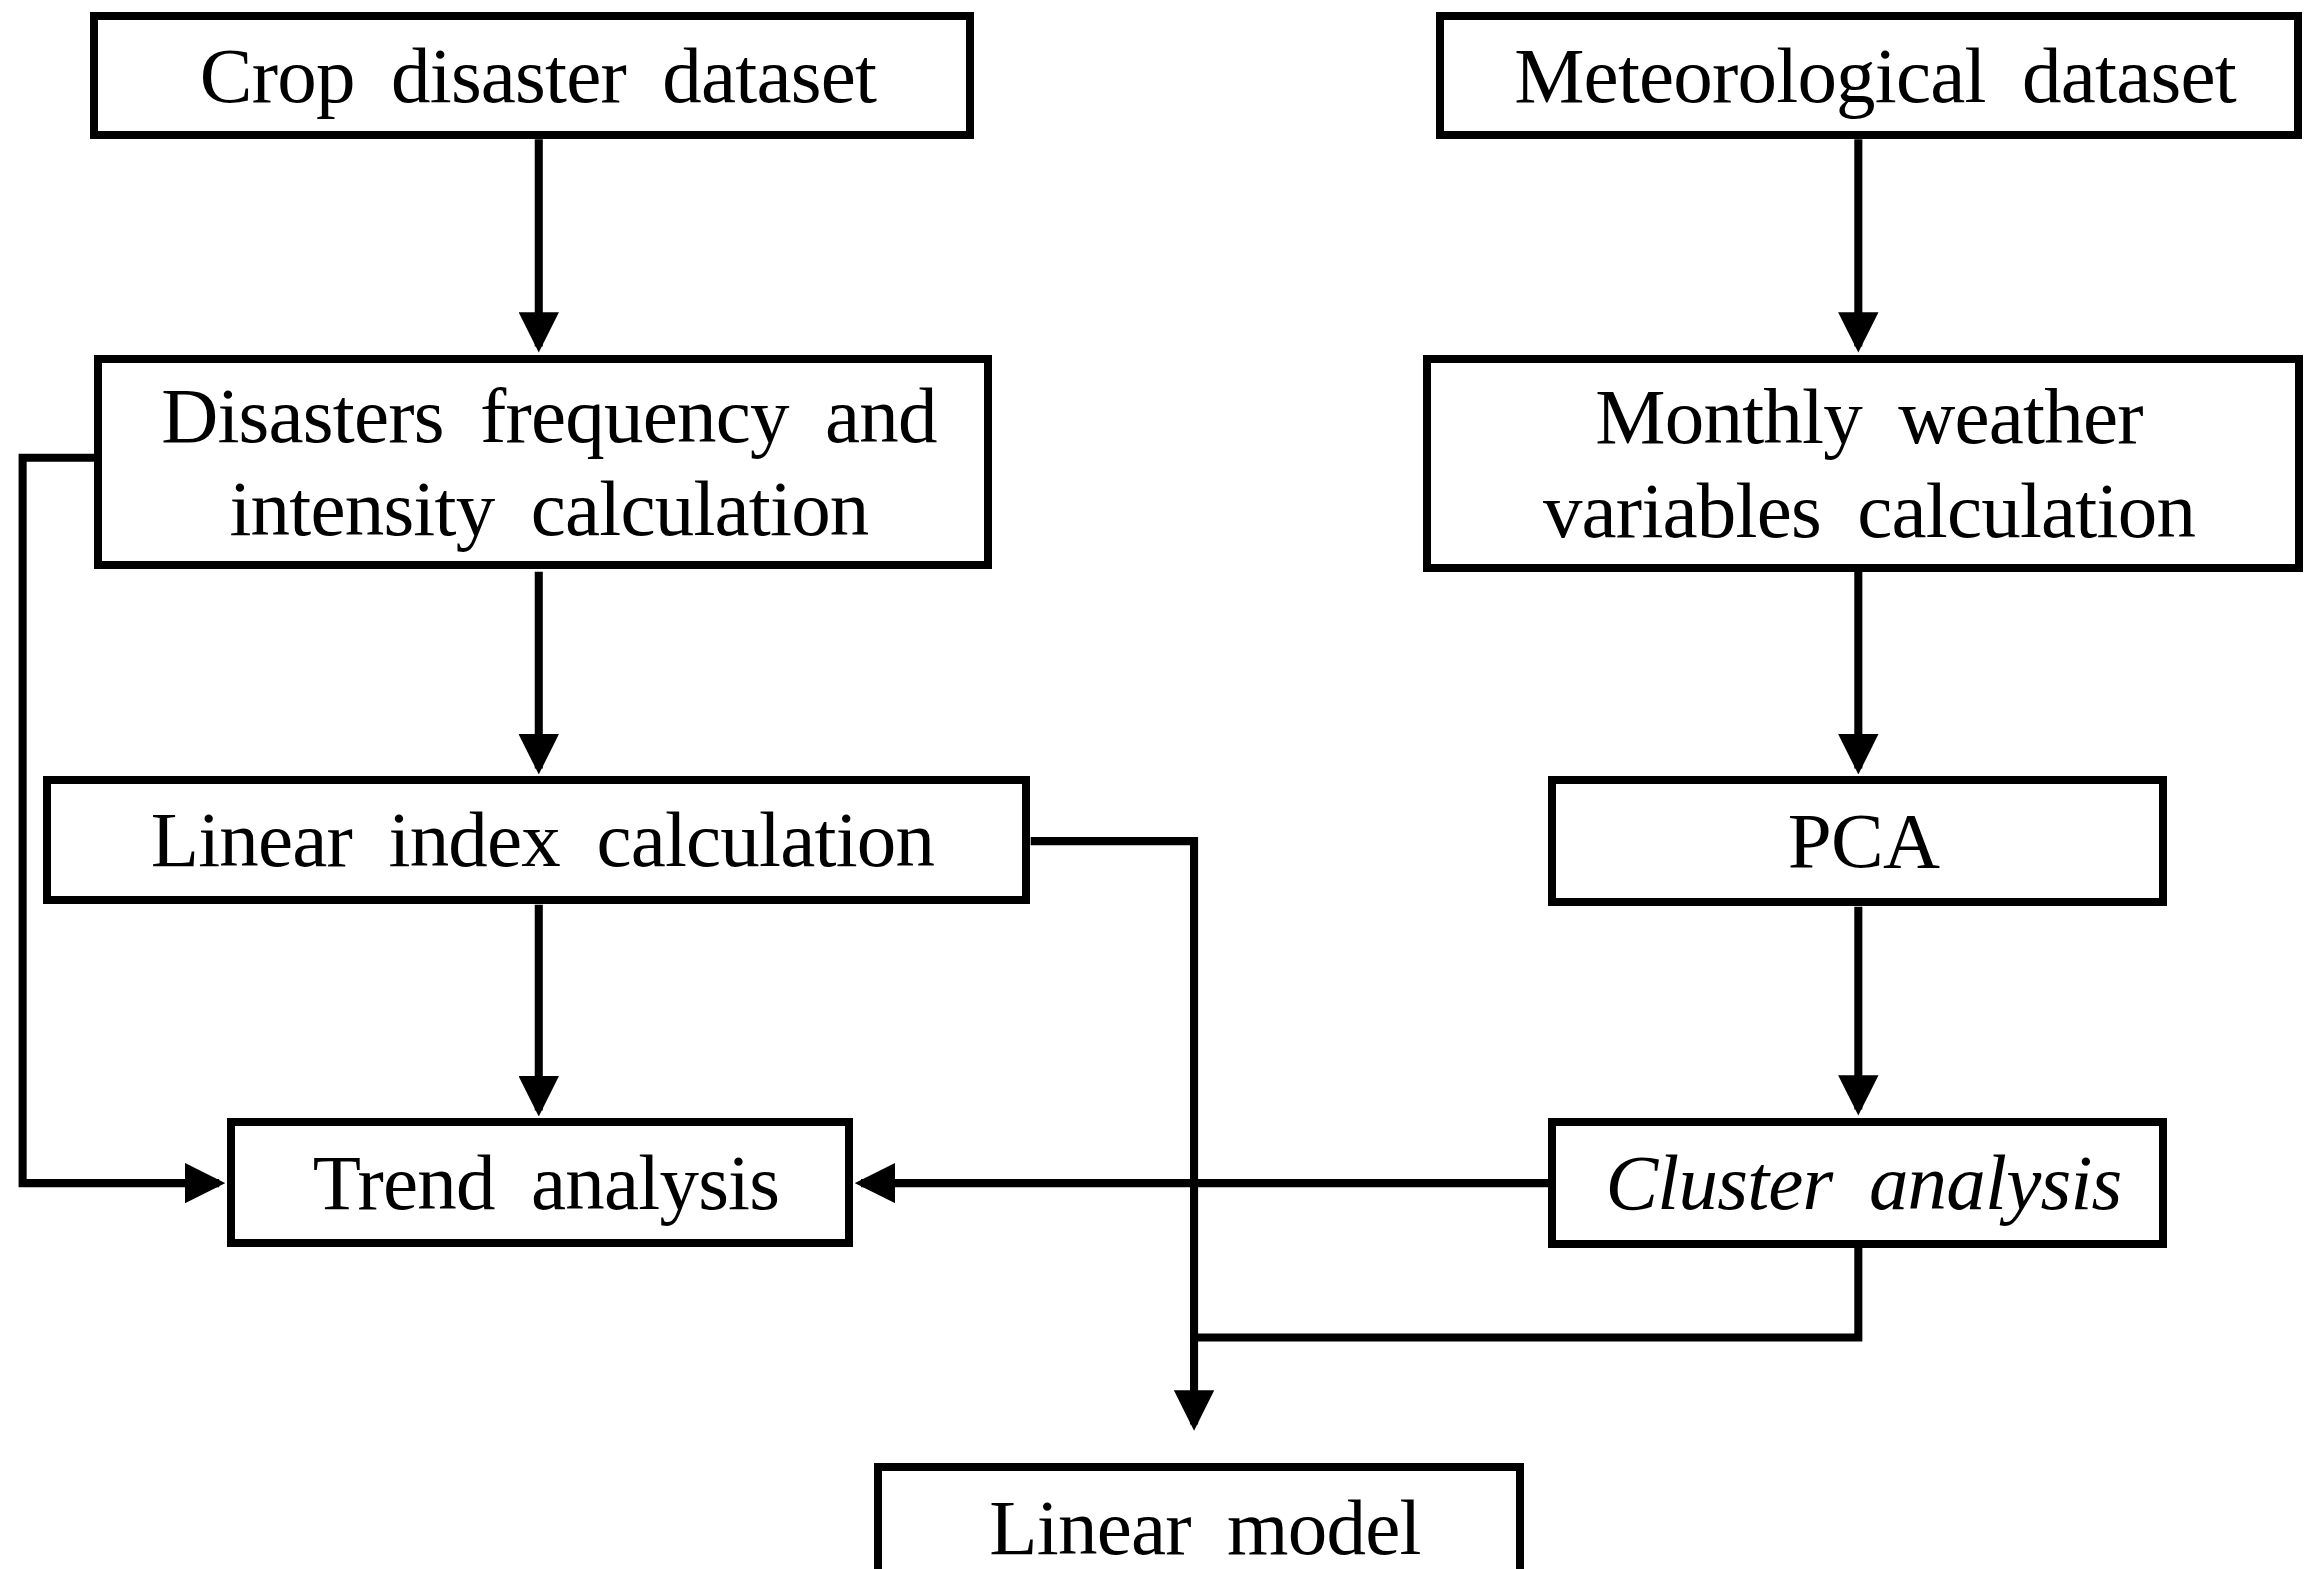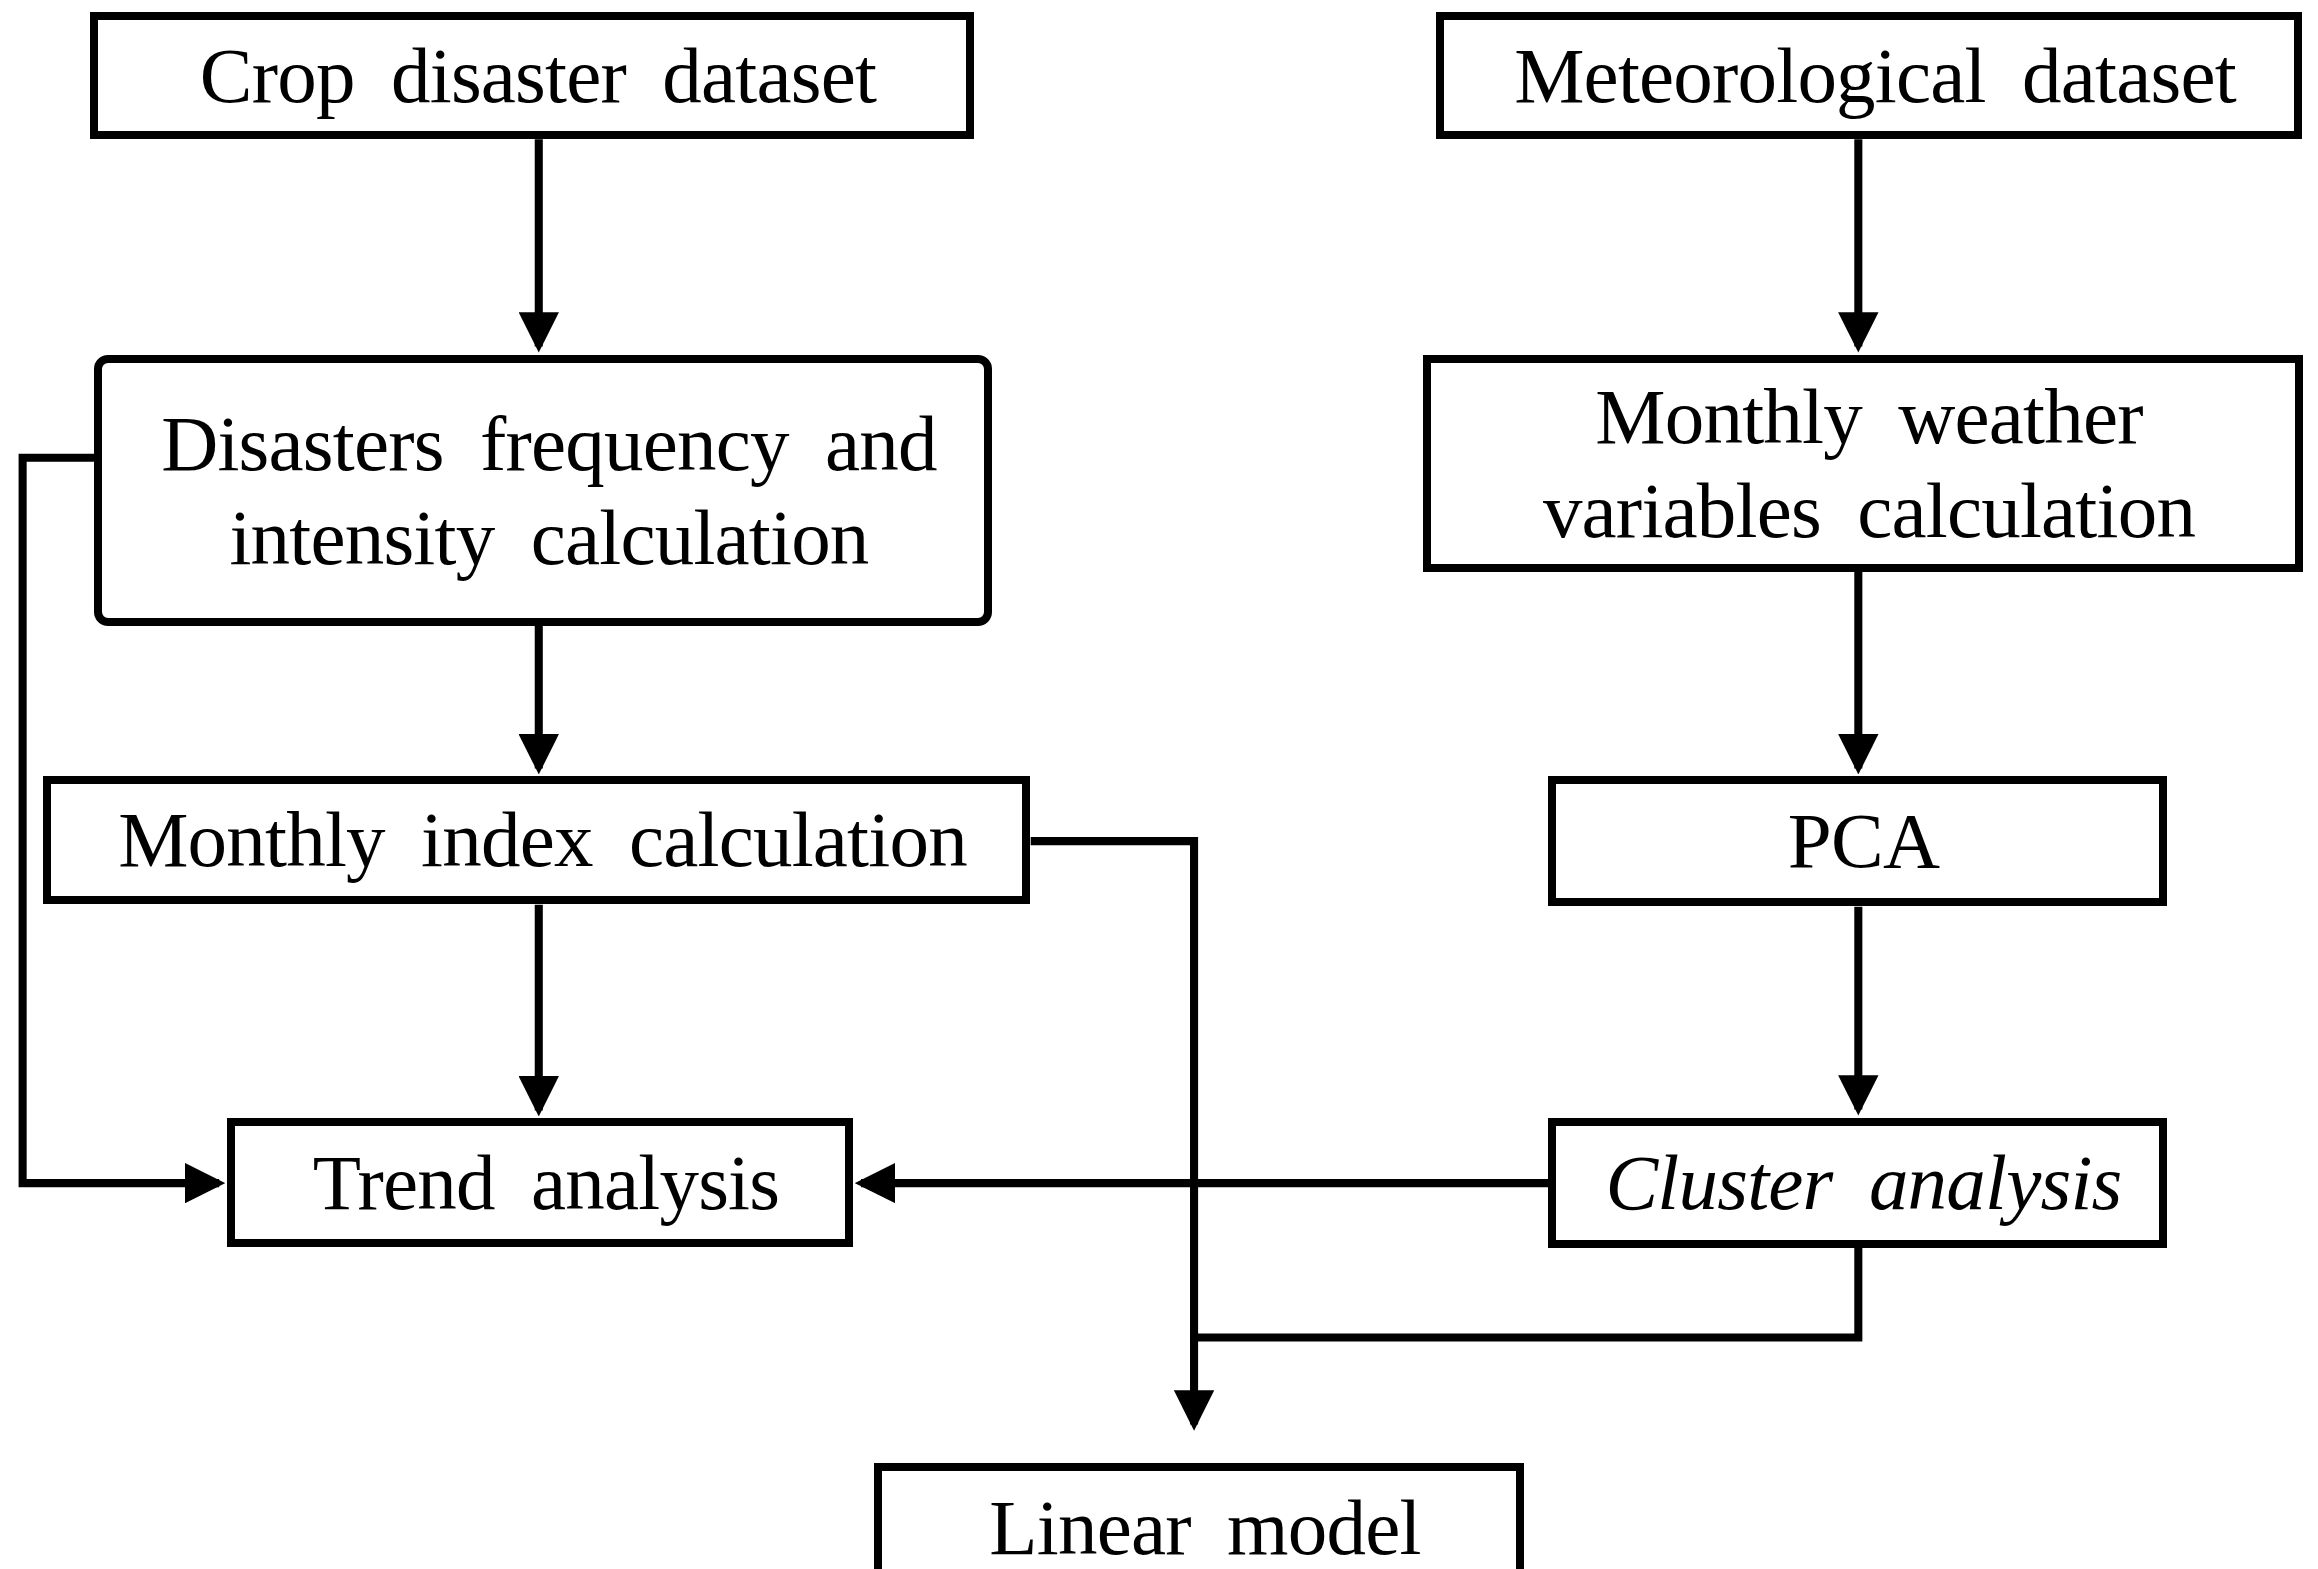--- a/index.html
+++ b/index.html
@@ -72,27 +72,27 @@
 
     <path d="M 1148 937 L 1330 937 L 1330 1587" fill="none" stroke="#000000" stroke-width="9" stroke-linejoin="miter" marker-end="url(#arrow)"></path>
 
     <path d="M 2070 1390 L 2070 1490 L 1326 1490" fill="none" stroke="#000000" stroke-width="9" stroke-linejoin="miter"></path>
   </svg>
 
   <div class="node" style="left:90px; top:11.7px;  width:884px;  height:127px;">
     <span>Crop disaster dataset</span>
   </div>
 
-  <div class="node" style="left:94px; top:355px; width:898px; height:271px;border-radius:14px;">
+  <div class="node" style="left:94px; top:355px; width:898px; height:214px;">
     <span>Disasters frequency and</span>
     <span>intensity calculation</span>
   </div>
 
   <div class="node" style="left:43px;  top:776px; width:987px; height:128px;">
-    <span>Monthly index calculation</span>
+    <span>Linear index calculation</span>
   </div>
 
   <div class="node" style="left:227px; top:1118px; width:626px; height:129px;">
     <span>Trend analysis</span>
   </div>
 
   <div class="node" style="left:1436px; top:11.7px;  width:866px; height:127px;">
     <span>Meteorological dataset</span>
   </div>
 

